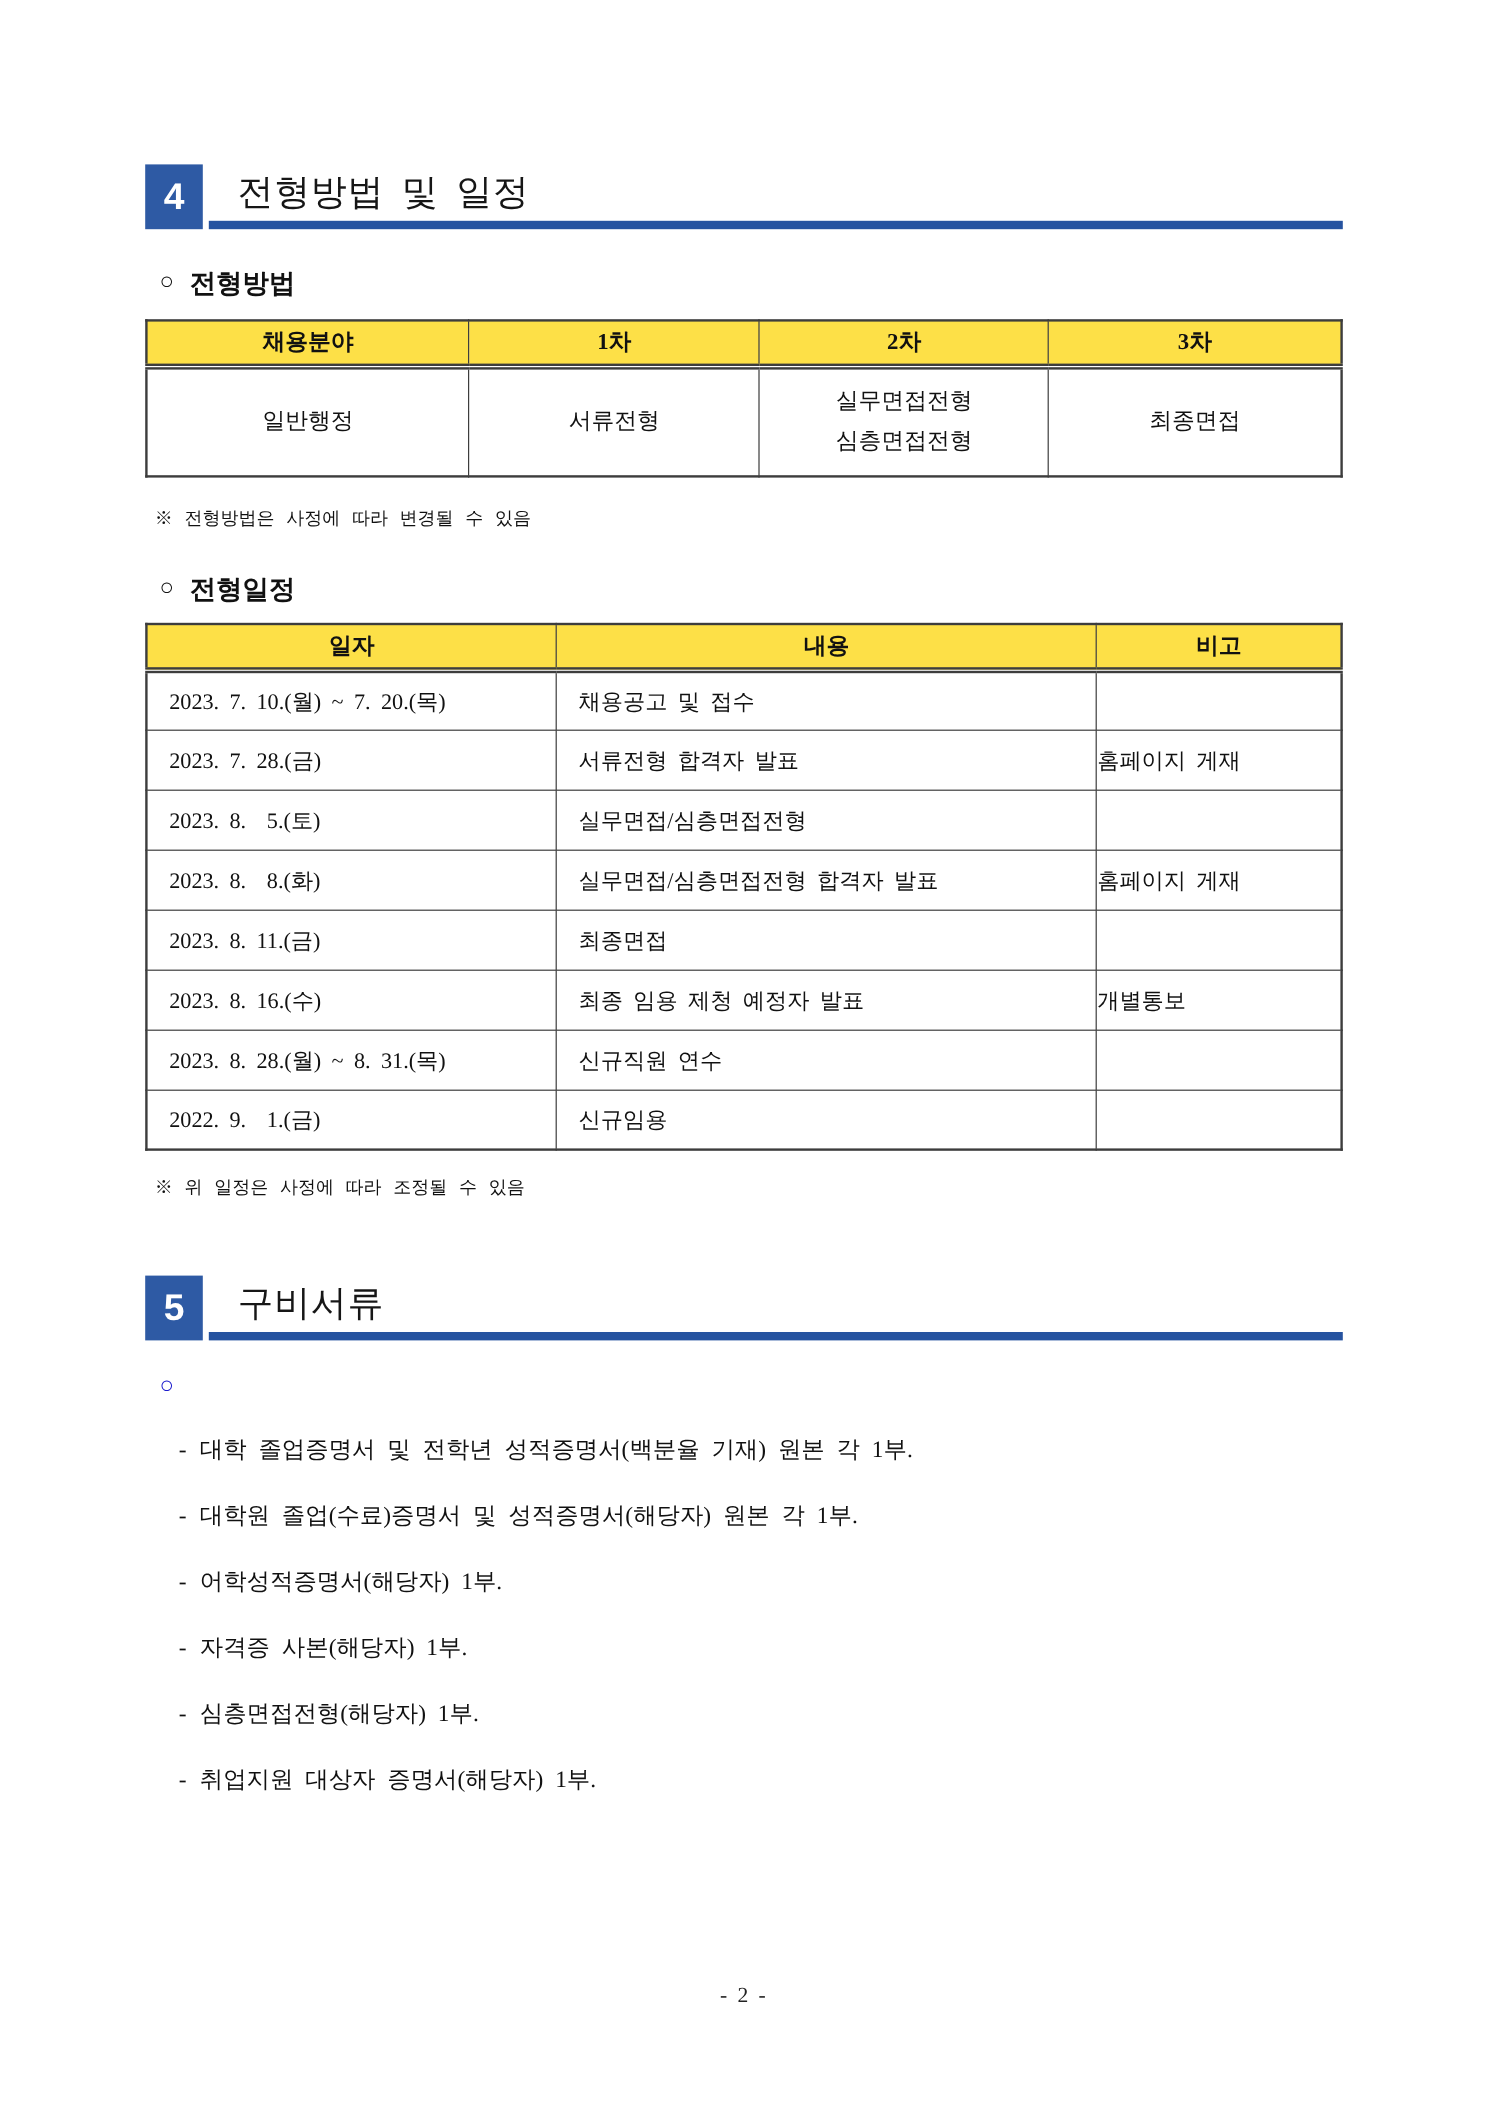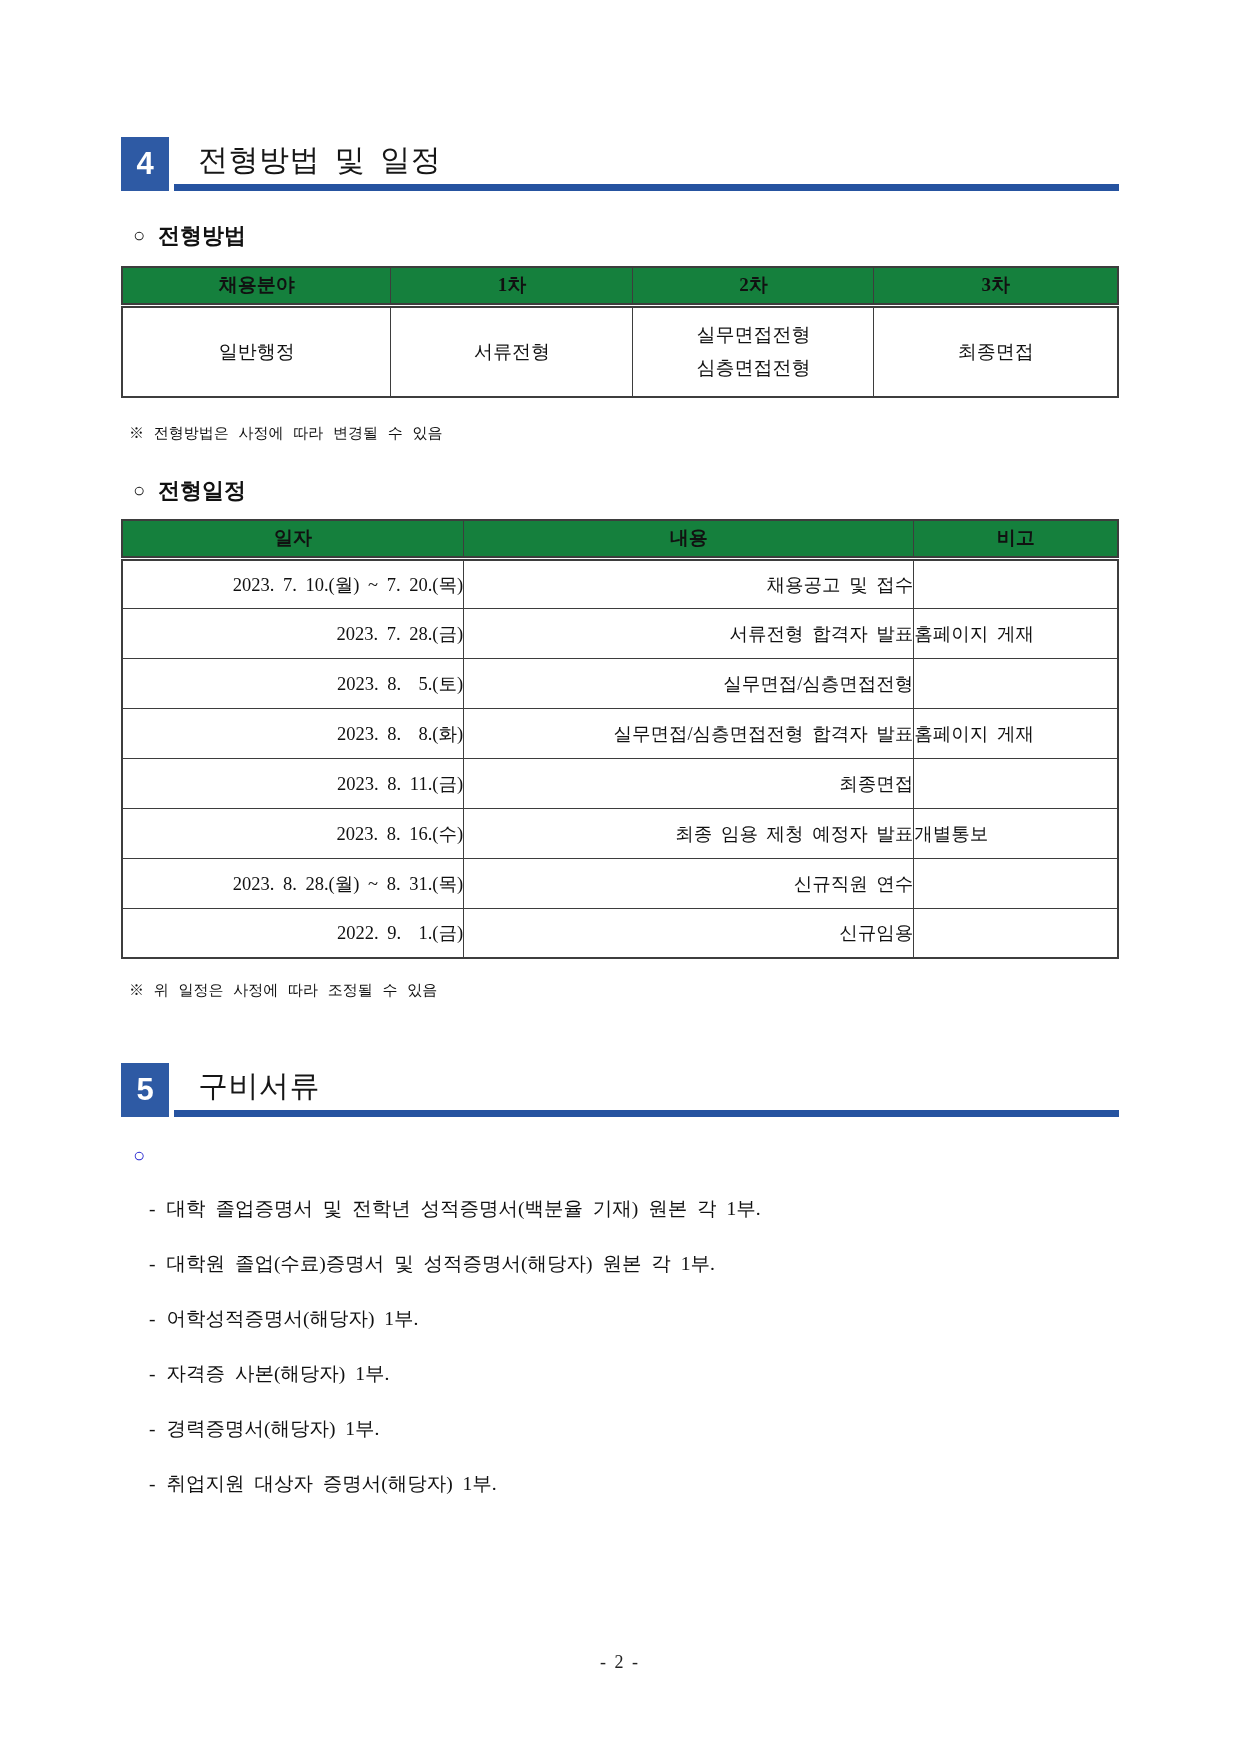--- a/index.html
+++ b/index.html
@@ -42,27 +42,27 @@
   .mt-bullet2 { margin-top:30px; }
   .mt-blue    { margin-top:24px; }
 
   
   table.tbl {
     width:100%; border-collapse:collapse; table-layout:fixed;
     border:2.5px solid #3d3d3d;
   }
   .tbl th, .tbl td { border:1.6px solid #3d3d3d; word-spacing:4px; }
   .tbl thead th {
-    background:#15803d; border-bottom:5px double #3d3d3d;
+    background:#fde047; border-bottom:5px double #3d3d3d;
     font-weight:bold; font-size:19px; height:38px; text-align:center;
   }
   .tbl-method  { margin-top:16px; }
   .tbl-method td { height:92px; text-align:center; font-size:19px; line-height:1.7; }
   .tbl-schedule { margin-top:14px; }
-  .tbl-schedule td { height:50px; font-size:18.5px; padding-left:18px; white-space:pre-wrap;text-align:right; }
+  .tbl-schedule td { height:50px; font-size:18.5px; padding-left:18px; white-space:pre-wrap; }
   .tbl-schedule td.remark { text-align:left; padding-left:0; }
 
   
   .note {
     padding-left:8px; font-size:15px; word-spacing:6px; line-height:26px;
   }
   .mt-note1 { margin-top:22px; }
   .mt-note2 { margin-top:18px; }
 
   
@@ -213,21 +213,21 @@
     <li class="doc-item">
       <span class="dash">-</span>
       <span>어학성적증명서(해당자) 1부.</span>
     </li>
     <li class="doc-item">
       <span class="dash">-</span>
       <span>자격증 사본(해당자) 1부.</span>
     </li>
     <li class="doc-item">
       <span class="dash">-</span>
-      <span>경력증명서(해당자) 1부.</span>
+      <span>심층면접전형(해당자) 1부.</span>
     </li>
     <li class="doc-item">
       <span class="dash">-</span>
       <span>취업지원 대상자 증명서(해당자) 1부.</span>
     </li>
   </ul>
 
 </div>
 
 <div class="page-num">- 2 -</div>

